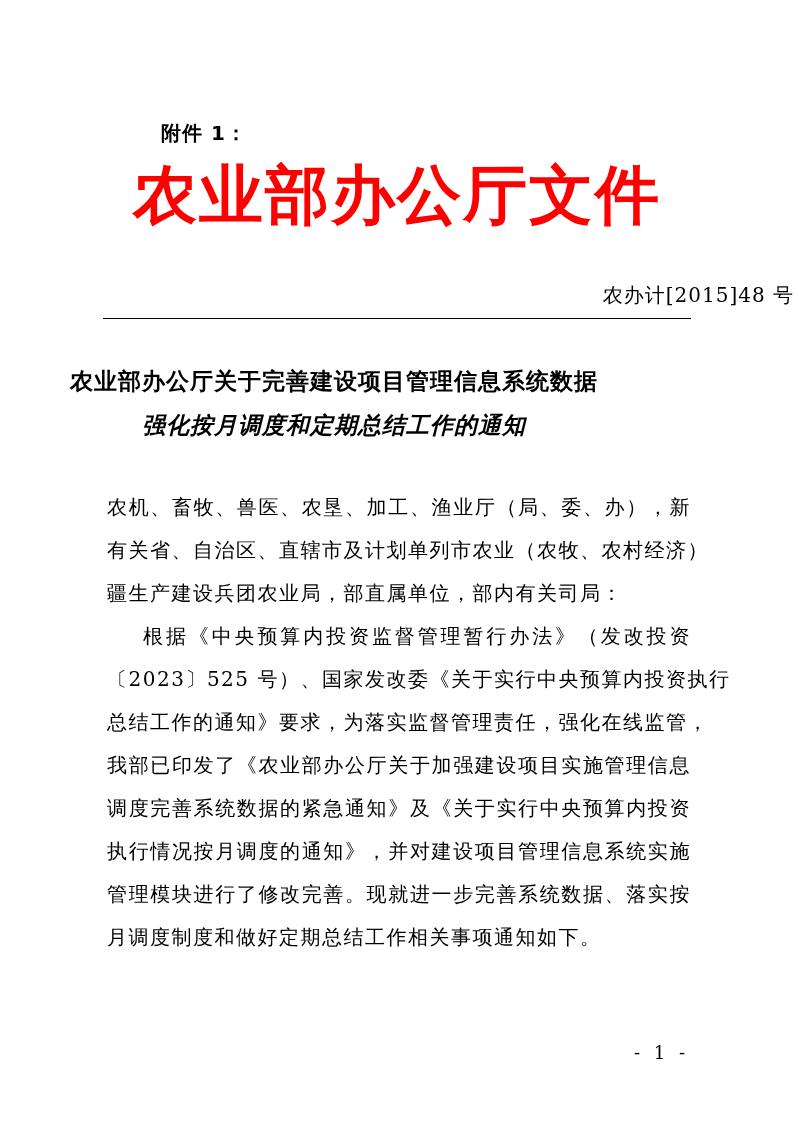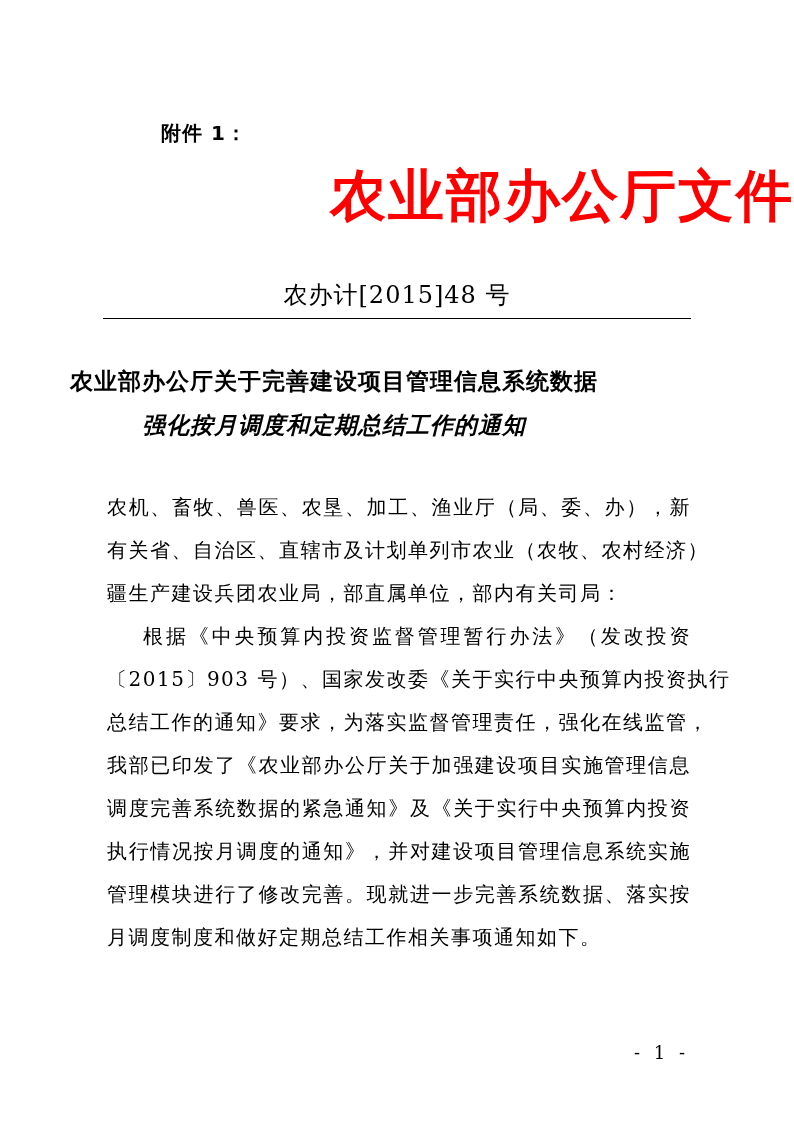--- a/index.html
+++ b/index.html
@@ -23,35 +23,35 @@
       font-size: 20px;
       font-weight: bold;
       letter-spacing: 1px;
       margin-left: 44px;
     }
     .red-header {
       position: absolute;
       left: 0;
       width: 794px;
       top: 160px;
-      text-align: right;
+      text-align: center;
       font-family: "DejaVu Serif", "Liberation Serif", serif;
-      font-size: 56px;
+      font-size: 64px;
       line-height: 70px;
       color: #ff0000;
       font-weight: bold;
       letter-spacing: 2px;
     }
     .doc-number {
       position: absolute;
       left: 0;
       width: 794px;
       top: 282px;
-      text-align: center;
-      font-size: 24px;
+      text-align: right;
+      font-size: 20px;
       line-height: 26px;
       letter-spacing: 1px;
     }
     .header-rule {
       position: absolute;
       left: 103px;
       width: 588px;
       top: 318px;
       height: 0;
       border-top: 1.5px solid #000;
@@ -114,21 +114,21 @@
 <div class="title line2">强化按月调度和定期总结工作的通知</div>
 
 <div class="body-text addressee">
   <span class="body-line">农机、畜牧、兽医、农垦、加工、渔业厅（局、委、办），新</span>
   <span class="body-line">有关省、自治区、直辖市及计划单列市农业（农牧、农村经济）</span>
   <span class="body-line last">疆生产建设兵团农业局，部直属单位，部内有关司局：</span>
 </div>
 
 <div class="body-text paragraph">
   <span class="body-line indent">根据《中央预算内投资监督管理暂行办法》（发改投资</span>
-  <span class="body-line">〔2015〕903 号）、国家发改委《关于实行中央预算内投资执行</span>
+  <span class="body-line">〔2023〕525 号）、国家发改委《关于实行中央预算内投资执行</span>
   <span class="body-line">总结工作的通知》要求，为落实监督管理责任，强化在线监管，</span>
   <span class="body-line">我部已印发了《农业部办公厅关于加强建设项目实施管理信息</span>
   <span class="body-line">调度完善系统数据的紧急通知》及《关于实行中央预算内投资</span>
   <span class="body-line">执行情况按月调度的通知》，并对建设项目管理信息系统实施</span>
   <span class="body-line">管理模块进行了修改完善。现就进一步完善系统数据、落实按</span>
   <span class="body-line last">月调度制度和做好定期总结工作相关事项通知如下。</span>
 </div>
 
 <div class="page-number">- 1 -</div>
 

